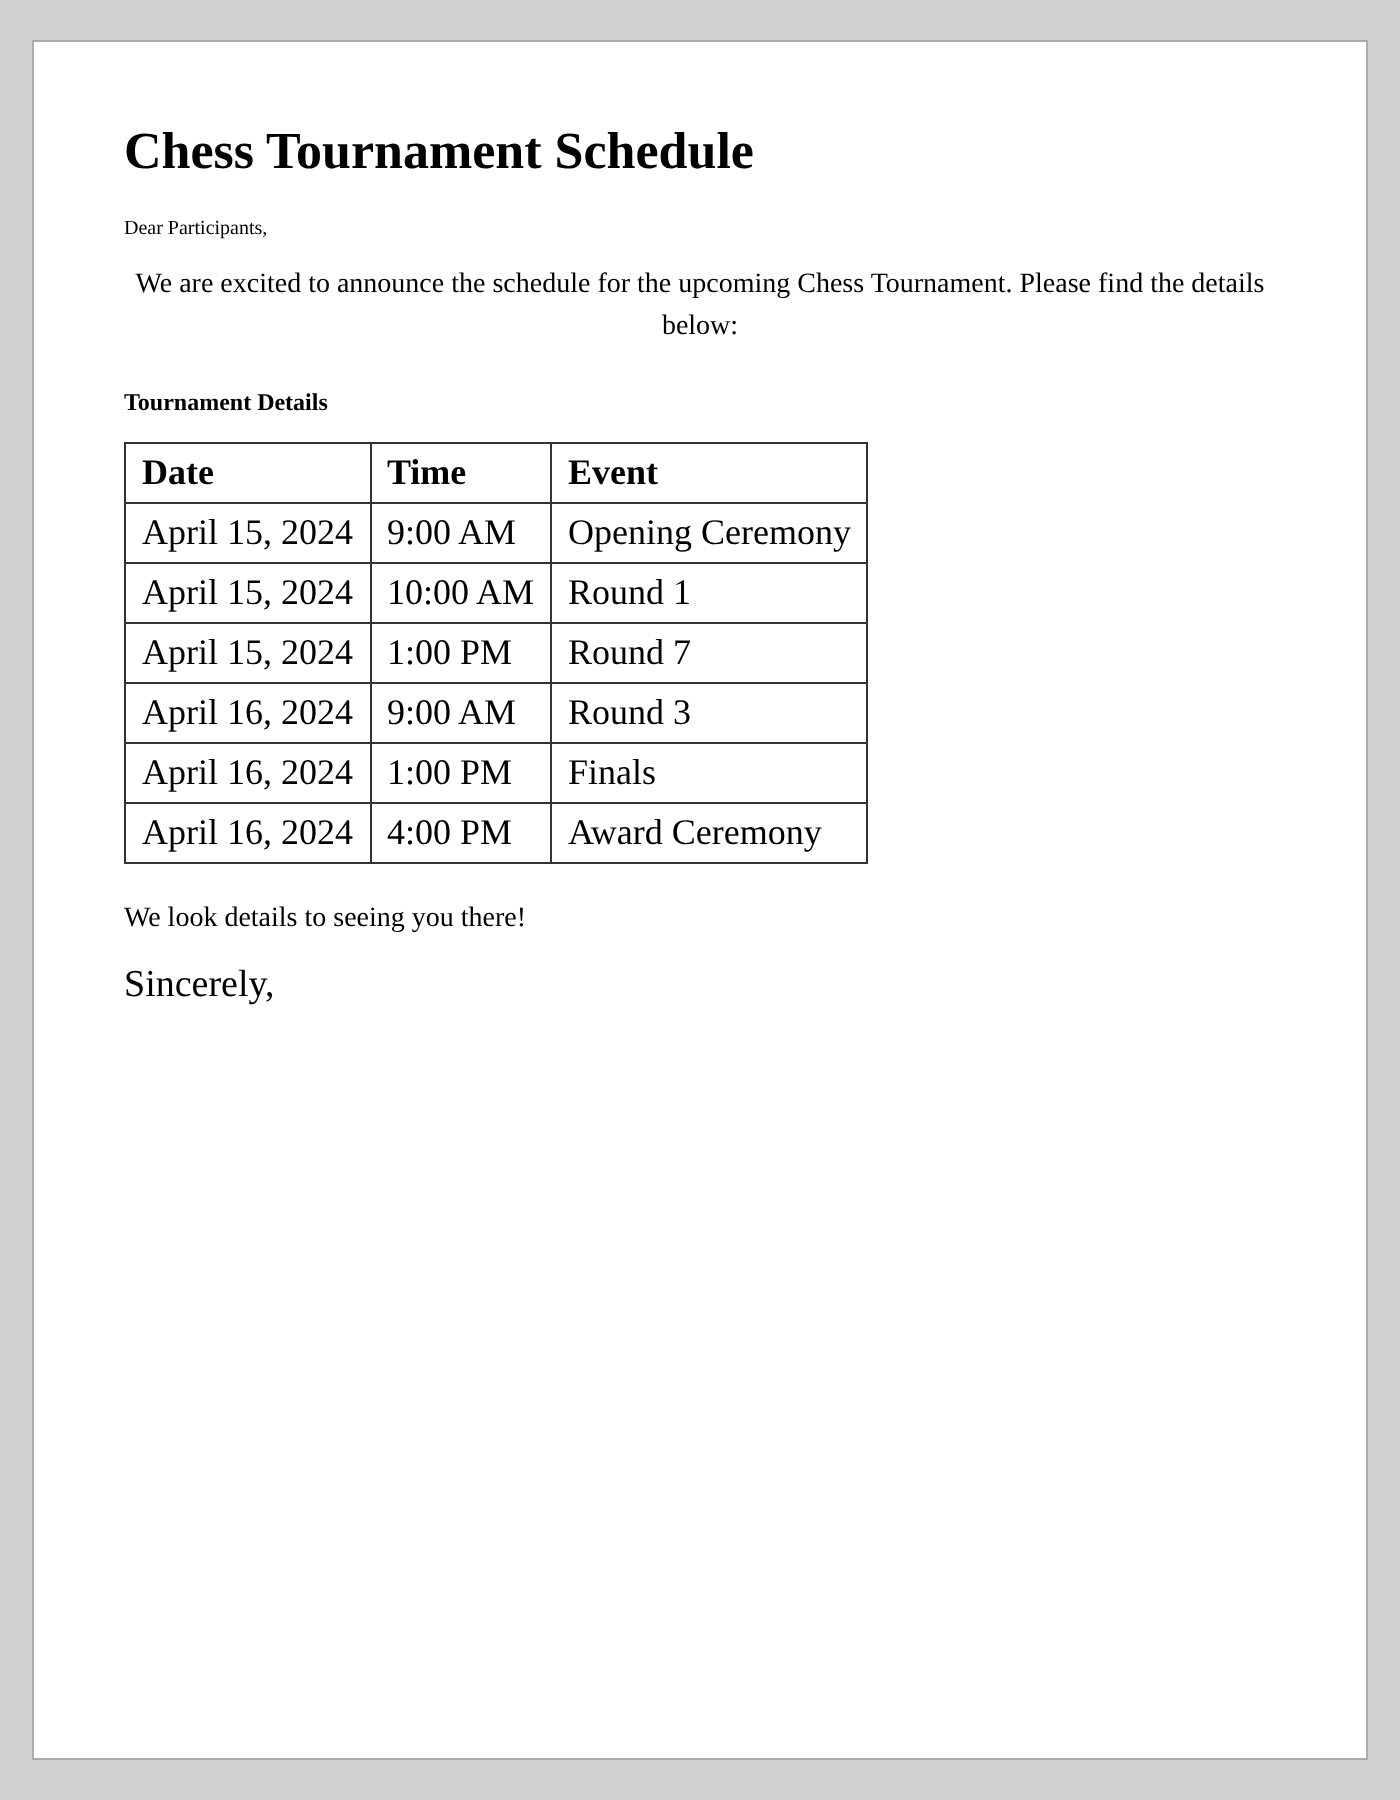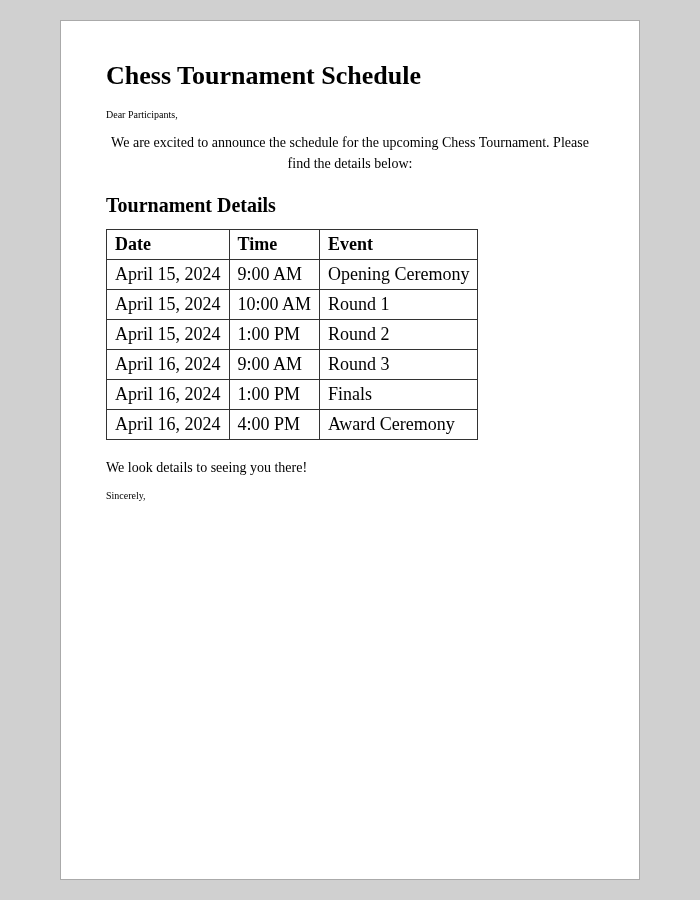--- a/index.html
+++ b/index.html
@@ -12,21 +12,21 @@
       width: 700px;
       height: 900px;
       background: #d0d0d0;
       display: flex;
       justify-content: center;
       align-items: center;
       font-family: 'Times New Roman', Times, serif;
     }
 
     .page {
-      width: 580px;
+      width: 668px;
       height: 860px;
       background: #ffffff;
       border: 1px solid #aaa;
       padding: 40px 45px;
       overflow: hidden;
     }
 
     .main-title {
       font-size: 26px;
       font-weight: bold;
@@ -39,21 +39,21 @@
     }
 
     .intro-text {
       font-size: 14px;
       margin-bottom: 20px;
       line-height: 1.5;
       text-align: center;
     }
 
     .section-title {
-      font-size: 20px;
+      font-size: 12px;
       font-weight: bold;
       margin-bottom: 12px;
     }
 
     .details-list {
       list-style: disc;
       padding-left: 28px;
       margin-bottom: 22px;
       font-size: 14px;
       line-height: 1.8;
@@ -84,21 +84,21 @@
       font-weight: bold;
       background: #fff;
     }
 
     .closing-text {
       font-size: 14px;
       margin-bottom: 14px;
     }
 
     .sincerely {
-      font-size: 10px;
+      font-size: 19px;
       margin-bottom: 10px;
     }
 
     .committee {
       font-size: 14px;
     }
   </style>
 </head>
 <body>
 
@@ -129,21 +129,21 @@
             <td>Opening Ceremony</td>
           </tr>
           <tr>
             <td>April 15, 2024</td>
             <td>10:00 AM</td>
             <td>Round 1</td>
           </tr>
           <tr>
             <td>April 15, 2024</td>
             <td>1:00 PM</td>
-            <td>Round 2</td>
+            <td>Round 7</td>
           </tr>
           <tr>
             <td>April 16, 2024</td>
             <td>9:00 AM</td>
             <td>Round 3</td>
           </tr>
           <tr>
             <td>April 16, 2024</td>
             <td>1:00 PM</td>
             <td>Finals</td>

